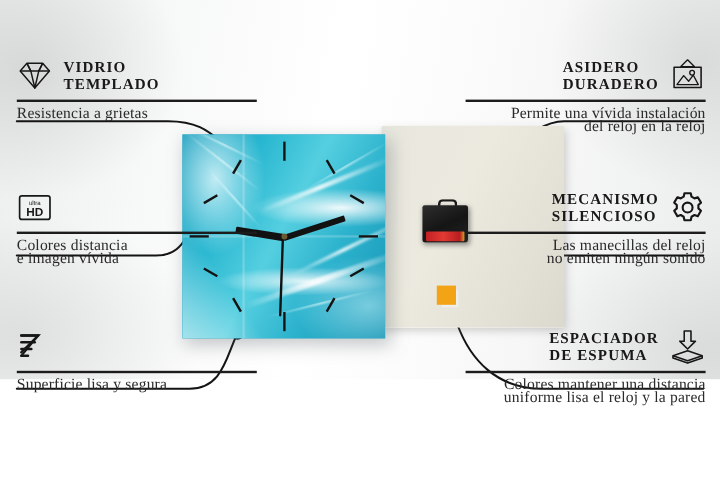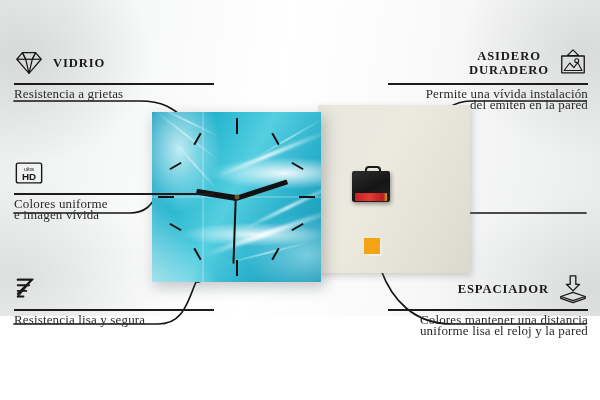--- a/index.html
+++ b/index.html
@@ -42,21 +42,21 @@
 
   .feat-title {
     font-family: "Liberation Serif", serif;
     font-weight: bold;
     font-size: 12.6px;
     letter-spacing: 0.9px;
     line-height: 14.5px;
     color: #191919;
     text-transform: uppercase;
   }
-  .feature.right .feat-title { text-align: center; }
+  .feature.right .feat-title { text-align: left; }
 
   .feat-rule {
     height: 1.6px;
     background: #1c1c1c;
     margin-top: 3px;
     width: 100%;
   }
   .feat-desc {
     font-family: "Liberation Serif", serif;
     font-size: 13px;
@@ -284,60 +284,61 @@
       <svg class="ficon" viewBox="0 0 32 32">
         <g fill="none" stroke="#171717" stroke-width="1.3" stroke-linejoin="round">
           <path d="M3,12 L9,5 L23,5 L29,12 L16,27 Z"></path>
           <path d="M3,12 L29,12"></path>
           <path d="M9,5 L12.5,12 L16,27 L19.5,12 L23,5"></path>
           <path d="M12.5,12 L9,5 M19.5,12 L23,5"></path>
         </g>
       </svg>
       <div class="feat-title">
         <div>VIDRIO</div>
+        <div>TEMPLADO</div>
       </div>
     </div>
     <div class="feat-rule"></div>
     <div class="feat-desc">
       <div>Resistencia a grietas</div>
     </div>
   </div>
 
   <div class="feature left" id="feat-print">
     <div class="feat-head">
       <svg class="ficon" viewBox="0 0 32 32">
         <rect x="2.5" y="5.5" width="27" height="21" rx="2" fill="none" stroke="#171717" stroke-width="1.5"></rect>
         <text x="16" y="14" text-anchor="middle" font-family="Liberation Sans, sans-serif" font-size="5.4" fill="#171717">ultra</text>
         <text x="16" y="23.5" text-anchor="middle" font-family="Liberation Sans, sans-serif" font-size="10.5" font-weight="bold" fill="#171717">HD</text>
       </svg>
     </div>
     <div class="feat-rule"></div>
     <div class="feat-desc">
-      <div>Colores uniforme</div>
+      <div>Colores distancia</div>
       <div>e imagen vívida</div>
     </div>
   </div>
 
   <div class="feature left" id="feat-edges">
     <div class="feat-head">
       <svg class="ficon" viewBox="0 0 32 32">
         <g stroke="#171717" stroke-width="2.1" fill="none" stroke-linecap="round">
           <path d="M4,6 L19,6 L4,21"></path>
           <path d="M4,12 L15,12 L4,21" stroke-width="0"></path>
           <path d="M4,6 L19,6"></path>
           <path d="M4,12 L16,12"></path>
           <path d="M4,18 L13,18"></path>
           <path d="M4,24 L10,24"></path>
           <path d="M19,6 L4,24" stroke-width="1.8"></path>
         </g>
       </svg>
     </div>
     <div class="feat-rule"></div>
     <div class="feat-desc">
-      <div>Resistencia lisa y segura</div>
+      <div>Superficie lisa y segura</div>
     </div>
   </div>
 
   <div class="feature right" id="feat-hanger">
     <div class="feat-head">
       <svg class="ficon" viewBox="0 0 32 32">
         <g fill="none" stroke="#171717" stroke-width="1.4" stroke-linejoin="round">
           <path d="M16,2 L10,8 L22,8 Z" stroke-width="1.2"></path>
           <rect x="4" y="8.5" width="24" height="18"></rect>
           <path d="M6.5,24 L12.5,16 L17,21 L21,15.5 L25.5,24 Z" stroke-width="1.2"></path>
@@ -345,36 +346,56 @@
         </g>
       </svg>
       <div class="feat-title">
         <div>ASIDERO</div>
         <div>DURADERO</div>
       </div>
     </div>
     <div class="feat-rule"></div>
     <div class="feat-desc">
       <div>Permite una vívida instalación</div>
-      <div>del emiten en la pared</div>
-    </div>
-  </div>
-
+      <div>del reloj en la reloj</div>
+    </div>
+  </div>
+
+  <div class="feature right" id="feat-mechanism">
+    <div class="feat-head">
+      <svg class="ficon" viewBox="0 0 32 32">
+        <g fill="none" stroke="#171717" stroke-width="1.9" stroke-linejoin="round">
+          <path d="M13.2,3.2 h5.6 l0.7,3.1 2.6,1.5 3.0,-1.0 2.8,4.8 -2.3,2.1 0,3.0 2.3,2.1 -2.8,4.8 -3.0,-1.0 -2.6,1.5 -0.7,3.1 h-5.6 l-0.7,-3.1 -2.6,-1.5 -3.0,1.0 -2.8,-4.8 2.3,-2.1 0,-3.0 -2.3,-2.1 2.8,-4.8 3.0,1.0 2.6,-1.5 Z"></path>
+          <circle cx="16" cy="16" r="4.4"></circle>
+        </g>
+      </svg>
+      <div class="feat-title">
+        <div>MECANISMO</div>
+        <div>SILENCIOSO</div>
+      </div>
+    </div>
+    <div class="feat-rule"></div>
+    <div class="feat-desc">
+      <div>Las manecillas del reloj</div>
+      <div>no emiten ningún sonido</div>
+    </div>
+  </div>
 
   <div class="feature right" id="feat-spacer">
     <div class="feat-head">
       <svg class="ficon" viewBox="0 0 32 32">
         <g fill="none" stroke="#171717" stroke-width="1.4" stroke-linejoin="round">
           <path d="M13,2 h6 v9 h4 l-7,7 -7,-7 h4 Z"></path>
           <path d="M16,19.5 L29,24 L16,28.5 L3,24 Z"></path>
           <path d="M3,24 L3,26 L16,30.5 L29,26 L29,24"></path>
         </g>
       </svg>
       <div class="feat-title">
         <div>ESPACIADOR</div>
+        <div>DE ESPUMA</div>
       </div>
     </div>
     <div class="feat-rule"></div>
     <div class="feat-desc">
       <div>Colores mantener una distancia</div>
       <div>uniforme lisa el reloj y la pared</div>
     </div>
   </div>
 
 </div>

